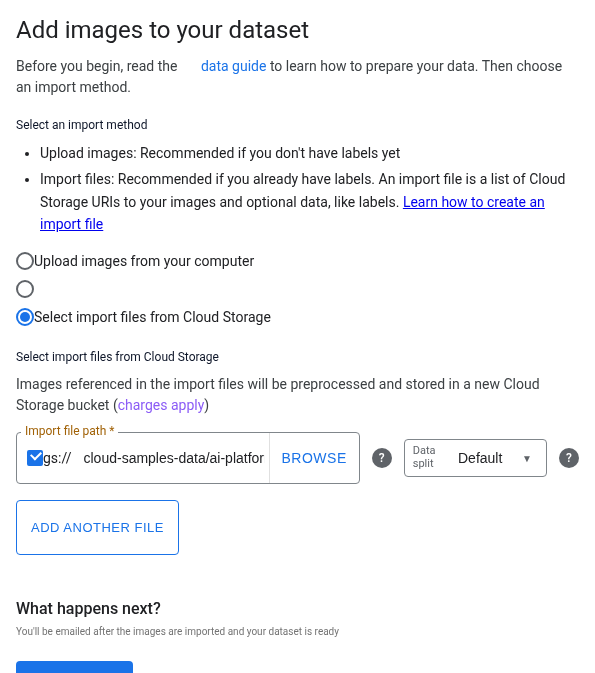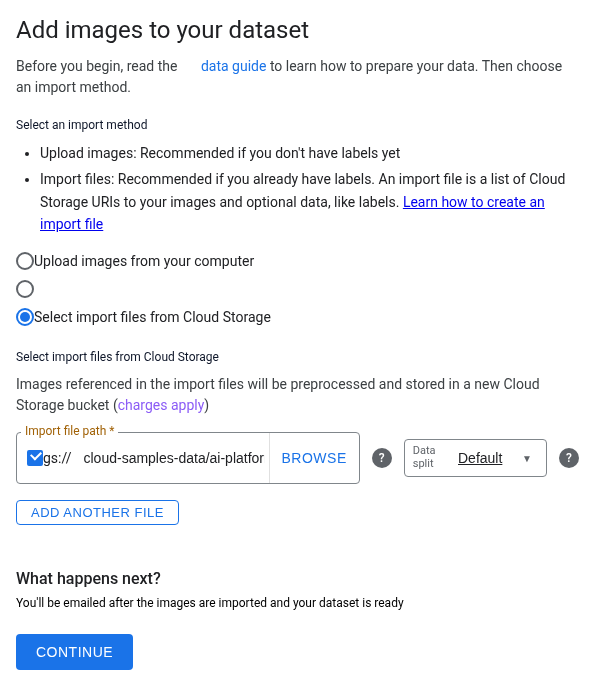--- a/index.html
+++ b/index.html
@@ -212,35 +212,35 @@
       transform: translateY(-50%);
       pointer-events: none;
       color: #5f6368;
     }
     .add-another-btn {
       background: transparent;
       border: 1px solid #1a73e8;
       color: #1a73e8;
       font-size: 13px;
       font-weight: 500;
-      padding: 4px 14px;
+      padding: 19px 14px;
       border-radius: 4px;
       cursor: pointer;
       letter-spacing: 0.5px;
       text-transform: uppercase;
       margin-bottom: 24px;
     }
     .what-next-title {
       font-size: 16px;
       font-weight: 500;
       margin-bottom: 8px;
     }
     .what-next-text {
-      font-size: 12px;
-      color: #000000;
+      font-size: 10px;
+      color: #737373;
       margin-bottom: 24px;
     }
     .continue-btn {
       background: #1a73e8;
       color: white;
       border: none;
       border-radius: 4px;
       font-size: 14px;
       font-weight: 500;
       padding: 10px 20px;
@@ -321,21 +321,21 @@
       <input type="text" class="file-path-input" value="cloud-samples-data/ai-platform/flowers/flow" style="">
       <button class="browse-btn">BROWSE</button>
     </div>
 
     <div class="help-icon">
       <span>?</span>
     </div>
 
     <div class="data-split-outer">
       <span class="data-split-field-label">Data split</span>
-      <div style="display:flex;align-items:center;position:relative;text-decoration:underline;">
+      <div style="display:flex;align-items:center;position:relative;">
         <select class="data-split-select">
           <option>Default</option>
           <option>Manual</option>
           <option>Auto</option>
         </select>
         <span class="dropdown-arrow" style="font-size:10px;">▼</span>
       </div>
     </div>
 
     <div class="help-icon">

